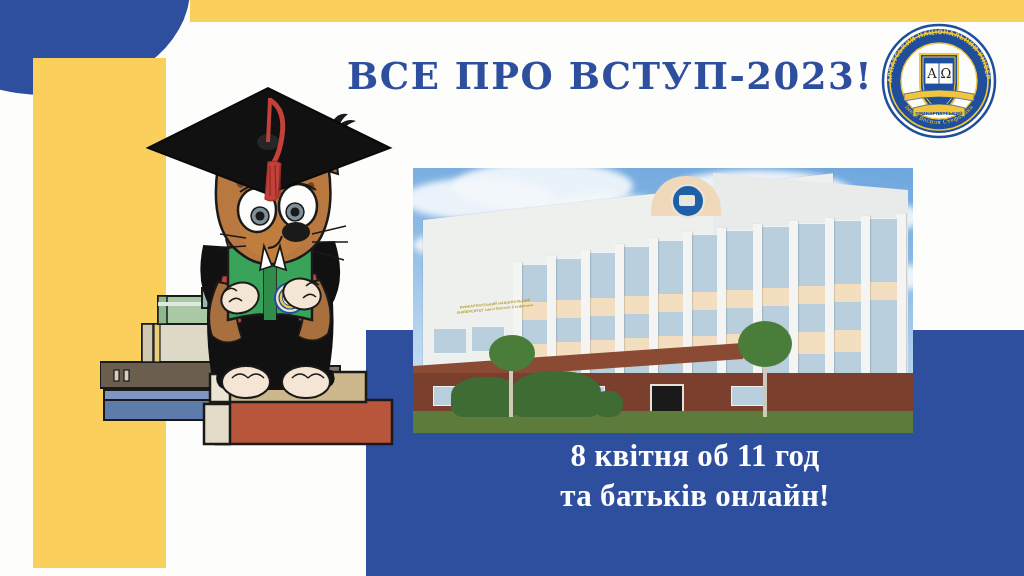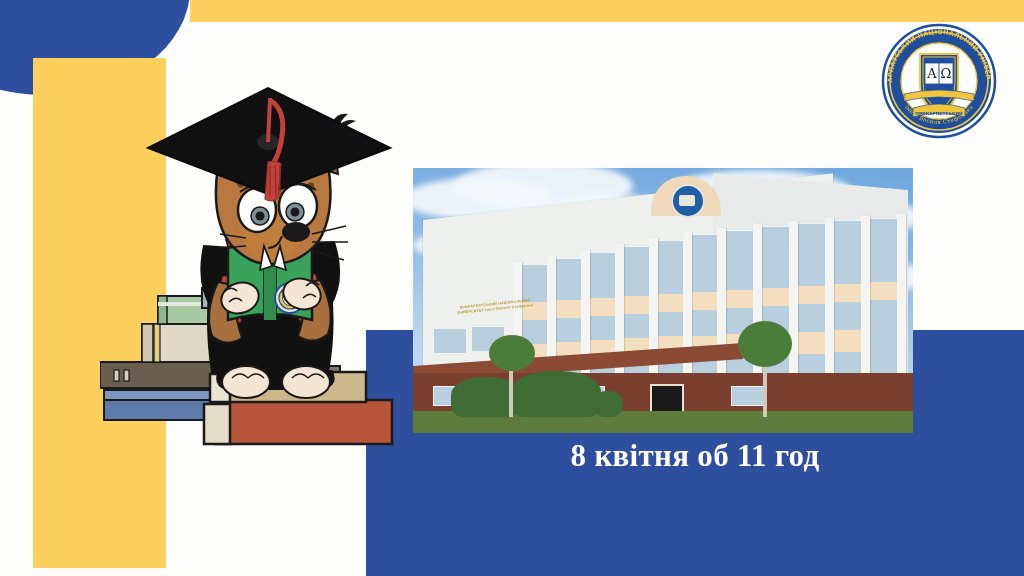--- a/index.html
+++ b/index.html
@@ -123,20 +123,21 @@
 </head>
 <body>
 
 <div id="poster">
 
   <div class="shape-blue-corner"></div>
   <div class="shape-yellow-strip"></div>
   <div class="shape-yellow-panel"></div>
   <div class="shape-blue-panel"></div>
 
+  <div class="headline">ВСЕ ПРО ВСТУП-2023!</div>
 
   <div class="seal">
     <svg viewBox="0 0 118 118" xmlns="http://www.w3.org/2000/svg">
       <defs>
         <path id="arcTop" d="M 12,59 A 47,47 0 0 1 106,59"></path>
         <path id="arcBot" d="M 16,59 A 43,43 0 0 0 102,59"></path>
       </defs>
       <circle cx="59" cy="59" r="58" fill="#fdfdfb"></circle>
       <circle cx="59" cy="59" r="56" fill="none" stroke="#1f4f9c" stroke-width="2.5"></circle>
       <circle cx="59" cy="59" r="52" fill="#1f4f9c"></circle>
@@ -247,20 +248,21 @@
     <div class="tree-trunk" style="left:96px;height:56px;"></div>
     <div class="tree-top" style="left:76px;bottom:62px;width:46px;height:36px;"></div>
     <div class="tree-trunk" style="left:350px;height:62px;"></div>
     <div class="tree-top" style="left:325px;bottom:66px;width:54px;height:46px;"></div>
 
     <div class="bldg-sign">ПРИКАРПАТСЬКИЙ НАЦІОНАЛЬНИЙ УНІВЕРСИТЕТ імені Василя Стефаника</div>
   </div>
 
   <div class="blue-text">
     <div>8 квітня об 11 год</div>
+    <div>та батьків онлайн!</div>
   </div>
 
   <div class="mascot">
     <svg viewBox="0 0 300 440" xmlns="http://www.w3.org/2000/svg">
 
       <g>
         <rect x="4" y="328" width="132" height="22" fill="#5d7cab" stroke="#1a1a1a" stroke-width="2"></rect>
         <rect x="4" y="320" width="132" height="10" fill="#7d97c0" stroke="#1a1a1a" stroke-width="2"></rect>
         <rect x="0" y="292" width="126" height="26" fill="#6b5e4e" stroke="#1a1a1a" stroke-width="2"></rect>
         <rect x="14" y="300" width="5" height="11" fill="#d8cfc0" stroke="#1a1a1a" stroke-width="1.2"></rect>

